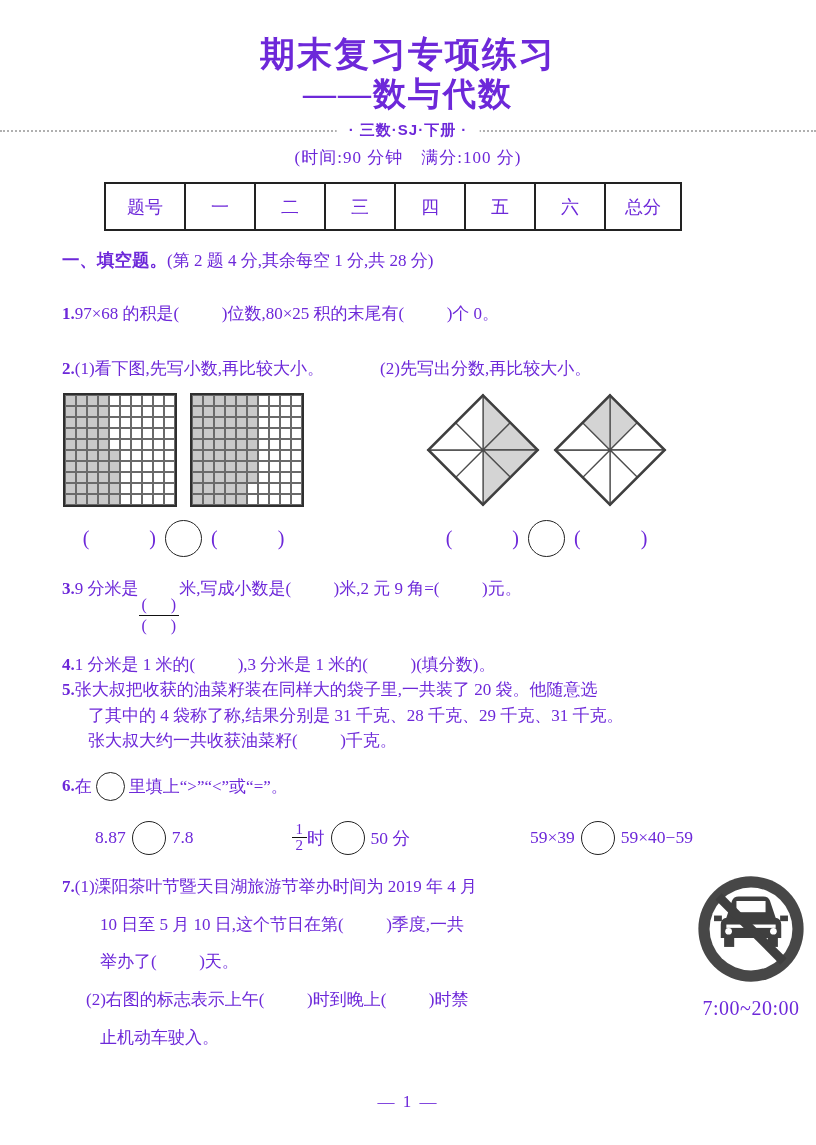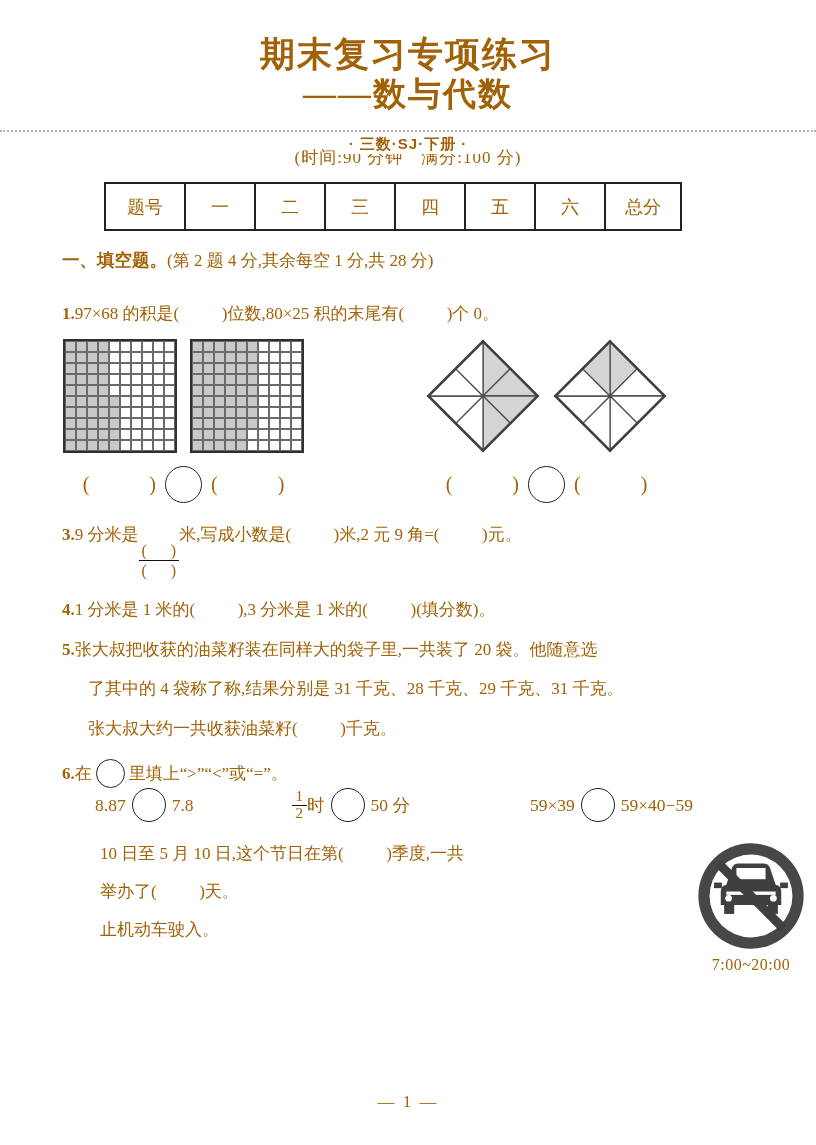--- a/index.html
+++ b/index.html
@@ -1,34 +1,34 @@
 <!DOCTYPE html>
 <html><head>
 <meta charset="utf-8">
 <style>
   html,body{margin:0;padding:0;background:#e8e8e8;}
   .page{
     position:relative;
     width:816px;height:1145px;
     background:#ffffff;
     font-family:"Liberation Serif",serif;
-    color:#a16207;
+    color:#6d28d9;
     overflow:hidden;
     box-sizing:border-box;
     padding:34px 62px 0 62px;
   }
   .title1,.title2{
     text-align:center;font-family:"Liberation Sans",sans-serif;
     font-weight:bold;letter-spacing:2px;line-height:1.15;
   }
   .title1{font-size:35px;}
   .title2{font-size:33px;margin-top:2px;font-family:Liberation Serif, serif;}
   .rule-row{position:relative;margin:16px -62px 0 -62px;border-top:2px dotted #b0b0b0;height:0;}
   .rule-label{
-    position:absolute;left:50%;top:14px;transform:translate(-50%,-58%);
+    position:absolute;left:50%;top:0;transform:translate(-50%,-58%);
     background:#fff;padding:0 12px;
     font-family:"Liberation Sans",sans-serif;font-weight:bold;font-size:15px;letter-spacing:1px;
   }
   .meta{text-align:center;font-size:17px;margin-top:14px;letter-spacing:1px;}
   .fields{margin-top:11px;padding-left:92px;font-size:17px;display:flex;}
   .field{margin-right:37px;white-space:nowrap;}
   .blank{display:inline-block;width:62px;border-bottom:1.5px solid #222;height:1em;vertical-align:-2px;}
   table.score{border-collapse:collapse;margin:13px 0 0 42px;}
   table.score td{
     border:2px solid #222;height:43px;text-align:center;vertical-align:middle;
@@ -57,33 +57,33 @@
   .circle{width:35px;height:35px;border:1.7px solid #222;border-radius:50%;background:#fff;flex:none;}
   svg.diamond{width:114px;height:114px;display:block;}
   .tri{fill:#fff;stroke:#4d4d4d;stroke-width:1.1;}
   .tri.sh{fill:#d4d4d4;}
   .dout{fill:none;stroke:#3f3f3f;stroke-width:2.2;}
   .frac{display:inline-flex;flex-direction:column;align-items:center;vertical-align:-16px;line-height:1.2;font-size:16px;}
   .fnum{border-bottom:1.5px solid #111;padding:0 3px;white-space:pre;}
   .fden{white-space:pre;}
   .sfrac{display:inline-flex;flex-direction:column;align-items:center;vertical-align:-12px;line-height:1.05;font-size:15px;}
   .sfrac .fnum{padding:0 4px;}
-  .q5line{font-size:17px;white-space:pre-wrap;margin-top:14px;line-height:1.5;}
+  .q5line{font-size:17px;white-space:pre-wrap;line-height:1.5;}
   .indent26{padding-left:26px;}
   .indent38{padding-left:38px;}
   .q6head{display:flex;align-items:center;font-size:17px;margin-top:18px;white-space:pre-wrap;}
   .circle-sm{width:27px;height:27px;border:1.6px solid #222;border-radius:50%;margin:0 4px;flex:none;}
-  .q6items{display:flex;align-items:center;padding-left:33px;font-size:17.5px;}
+  .q6items{display:flex;align-items:center;margin-top:20px;padding-left:33px;font-size:17.5px;}
   .q6item{display:flex;align-items:center;white-space:pre;}
   .circle-md{width:32px;height:32px;border:1.6px solid #222;border-radius:50%;margin:0 6px;flex:none;}
   .gap1{margin-left:98px;} .gap2{margin-left:120px;}
   .q7{position:relative;margin-top:20px;padding-right:150px;}
   .q7 .qline{margin-top:13px;}
   .sign-wrap{position:absolute;right:-56px;top:-2px;width:118px;text-align:center;}
-  .sign-label{font-size:16px;margin-top:0;letter-spacing:0.5px;}
+  .sign-label{font-size:20px;margin-top:8px;letter-spacing:0.5px;}
   .footer{position:absolute;left:0;top:1092px;width:816px;text-align:center;font-size:17px;letter-spacing:2px;}
 </style>
 </head>
 <body>
 
 <div class="page">
 
   <div class="title1">期末复习专项练习</div>
   <div class="title2">——数与代数</div>
 
@@ -106,20 +106,24 @@
       <td class="cn">六</td>
       <td class="c7">总分</td>
     </tr>
   </tbody>
     </table>
 
   <div class="sec-head"><span class="sec-bold">一、填空题。</span><span>(第 2 题 4 分,其余每空 1 分,共 28 分)</span></div>
 
   <div class="qline"><span class="qnum">1.</span><span>97×68 的积是(          )位数,80×25 积的末尾有(          )个 0。</span></div>
 
+  <div class="qline q2row">
+    <span><span class="qnum">2.</span><span>(1)看下图,先写小数,再比较大小。</span></span>
+    <span class="q2p2">(2)先写出分数,再比较大小。</span>
+  </div>
 
   <div class="figures">
     <div class="fig-group">
       <div class="pair">
         <div class="dgrid">
             <div class="gcell sh"></div>
             <div class="gcell sh"></div>
             <div class="gcell sh"></div>
             <div class="gcell sh"></div>
             <div class="gcell"></div>
@@ -373,22 +377,24 @@
 
   <div class="q6head"><span class="qnum">6.</span><span>在</span><span class="circle-sm"></span><span>里填上“&gt;”“&lt;”或“=”。</span></div>
 
   <div class="q6items">
     <span class="q6item"><span>8.87</span><span class="circle-md"></span><span>7.8</span></span>
     <span class="q6item gap1"><span class="sfrac"><span class="fnum">1</span><span>2</span></span><span>时</span><span class="circle-md"></span><span>50 分</span></span>
     <span class="q6item gap2"><span>59×39</span><span class="circle-md"></span><span>59×40−59</span></span>
   </div>
 
   <div class="q7">
+    <div class="qline"><span class="qnum">7.</span><span>(1)溧阳茶叶节暨天目湖旅游节举办时间为 2019 年 4 月</span></div>
     <div class="qline indent38">10 日至 5 月 10 日,这个节日在第(          )季度,一共</div>
     <div class="qline indent38">举办了(          )天。</div>
+    <div class="qline" style="padding-left:24px;">(2)右图的标志表示上午(          )时到晚上(          )时禁</div>
     <div class="qline indent38">止机动车驶入。</div>
 
     <div class="sign-wrap">
       <svg viewBox="0 0 100 100" width="114" height="112">
         <circle cx="50" cy="50" r="47" fill="#474747"></circle>
         <circle cx="50" cy="50" r="37" fill="#ffffff"></circle>
         <g fill="#3f3f3f">
           <path d="M28 40 L33 25 Q34.5 21 39 21 L61 21 Q65.5 21 67 25 L72 40 Q77 41 77 46 L77 58 L23 58 L23 46 Q23 41 28 40 Z"></path>
           <rect x="26" y="58" width="9" height="8"></rect>
           <rect x="65" y="58" width="9" height="8"></rect>

